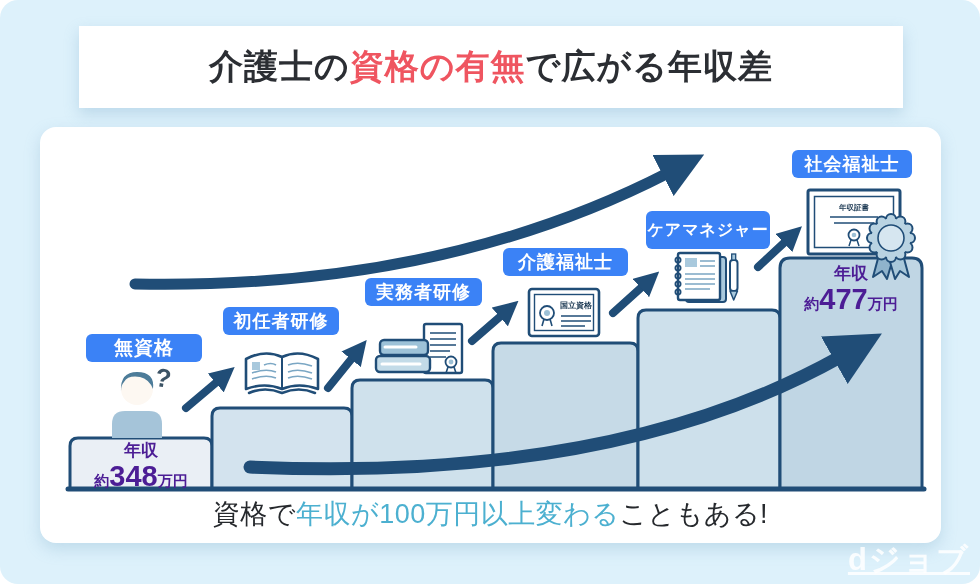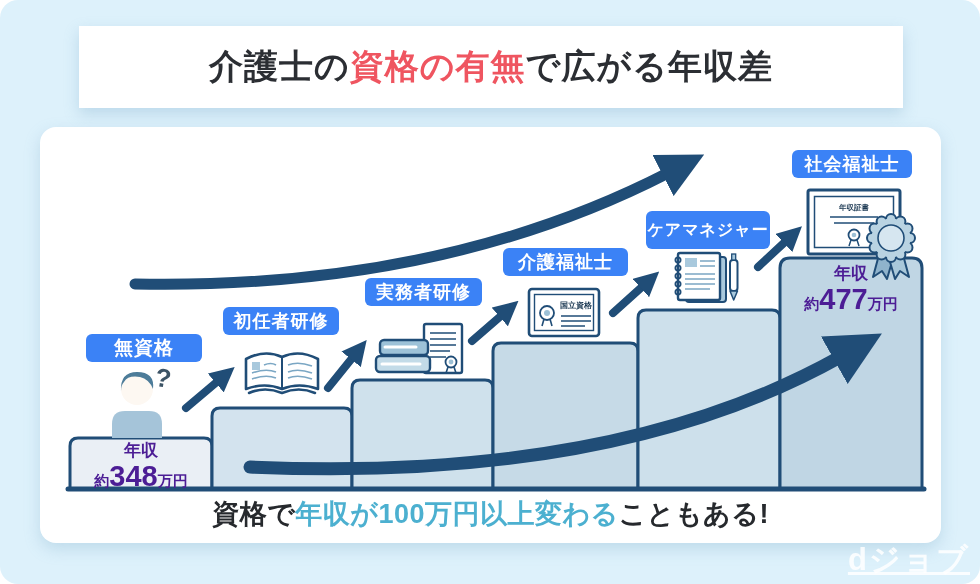--- a/index.html
+++ b/index.html
@@ -29,21 +29,21 @@
   .income{position:absolute;text-align:center;color:#4c1d95;font-weight:bold;line-height:1.12;}
   .income .l1{font-size:17px;display:block;}
   .income .approx,.income .unit{font-size:15px;}
   .income .val{font-size:29px;}
   .qmark{
     position:absolute;left:115px;top:236px;font-size:26px;font-weight:bold;color:#3d5466;
     transform:rotate(10deg);
   }
   .caption{
     position:absolute;left:0;top:369px;width:100%;text-align:center;
-    font-size:27px;font-weight:bold;color:#26292d;letter-spacing:.5px;white-space:nowrap;
+    font-size:27px;font-weight:normal;color:#26292d;letter-spacing:.5px;white-space:nowrap;
   }
   .hl-blue{color:#4cb0d0;}
   .watermark{
     position:absolute;right:10px;bottom:3px;font-size:31px;font-weight:bold;
     color:rgba(255,255,255,.85);letter-spacing:2px;text-decoration:underline;
   }
 </style>
 </head>
 <body>
 

